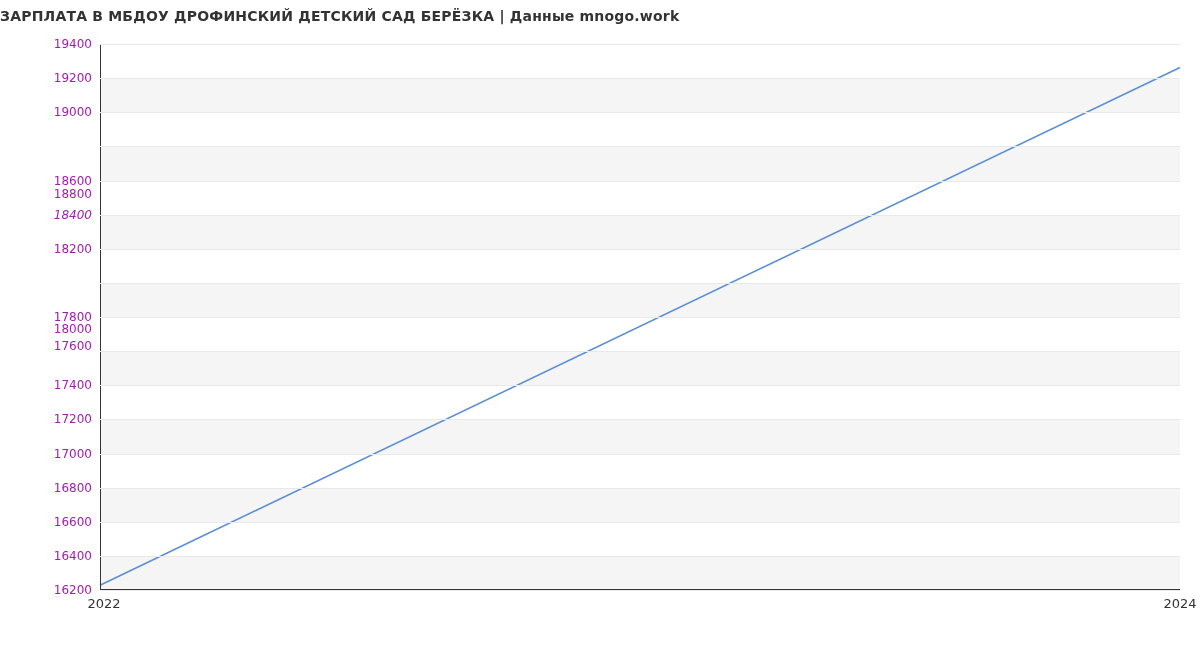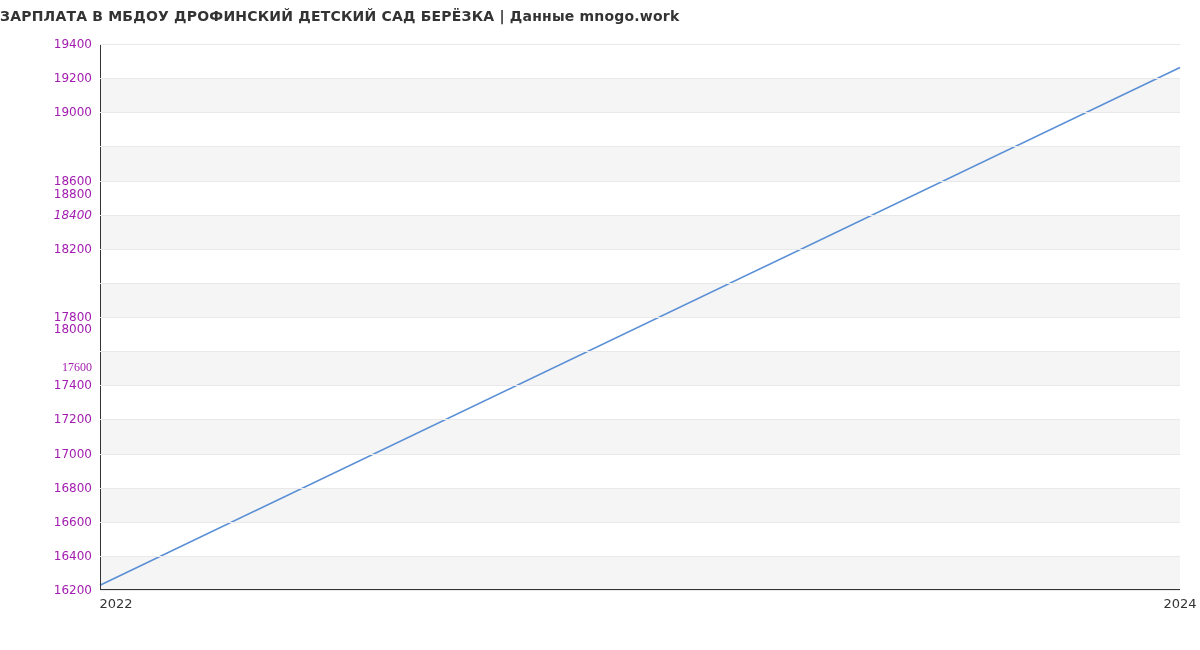--- a/index.html
+++ b/index.html
@@ -105,35 +105,35 @@
       <div class="ytick" style="top: 477.75px; margin-left: 7px;">16600</div>
       <div class="gridline" style="top: 443.625px;"></div>
       <div class="ytick" style="top: 443.625px;">16800</div>
       <div class="gridline" style="top: 409.5px;"></div>
       <div class="ytick" style="top: 409.5px;">17000</div>
       <div class="gridline" style="top: 375.375px;"></div>
       <div class="ytick" style="top: 375.375px;">17200</div>
       <div class="gridline" style="top: 341.25px;"></div>
       <div class="ytick" style="top: 341.25px;">17400</div>
       <div class="gridline" style="top: 307.125px;"></div>
-      <div class="ytick" style="top: 323px; font-family: Liberation Serif, serif;">17600</div>
+      <div class="ytick" style="top: 302px;">17600</div>
       <div class="gridline" style="top: 273px;"></div>
       <div class="ytick" style="top: 273px;">17800</div>
       <div class="gridline" style="top: 238.875px;"></div>
       <div class="ytick" style="top: 238.875px; margin-top: 46px;">18000</div>
       <div class="gridline" style="top: 204.75px;"></div>
       <div class="ytick" style="top: 204.75px;">18200</div>
       <div class="gridline" style="top: 170.625px;"></div>
       <div class="ytick" style="top: 170.625px; font-style: italic;">18400</div>
       <div class="gridline" style="top: 136.5px;"></div>
       <div class="ytick" style="top: 136.5px;">18600</div>
       <div class="gridline" style="top: 102.375px;"></div>
       <div class="ytick" style="top: 102.375px; margin-top: 48px;">18800</div>
       <div class="gridline" style="top: 68.25px;"></div>
       <div class="ytick" style="top: 68.25px; text-align: right;">19000</div>
       <div class="gridline" style="top: 34.125px;"></div>
       <div class="ytick" style="top: 34.125px;">19200</div>
       <div class="gridline" style="top: 0px;"></div>
       <div class="ytick" style="top: 0px;">19400</div>
-      <div class="xtick" style="left: 16px;">2022</div>
+      <div class="xtick" style="left: 4px;">2022</div>
       <div class="xtick" style="left: 1080px;">2024</div>
     </div>
 </div>
 
 </body></html>

